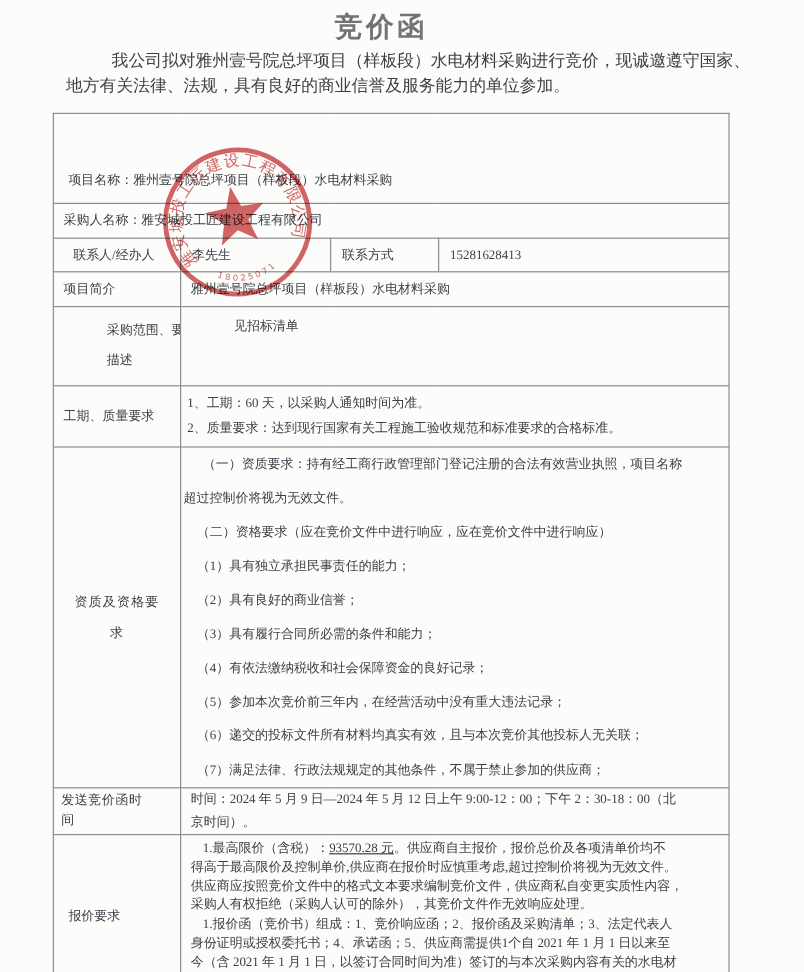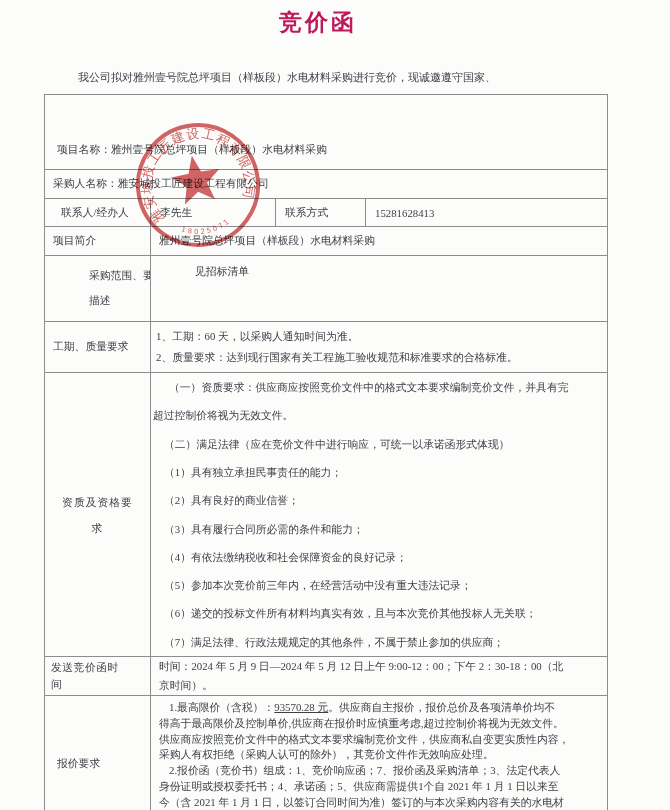--- a/index.html
+++ b/index.html
@@ -5,25 +5,25 @@
   html,body { margin:0; padding:0; background:#ffffff; }
   .page {
     position:relative; width:670px; height:810px; overflow:hidden;
     background:#fcfcfb;
     font-family:"Liberation Serif","DejaVu Serif",serif;
     color:#41444b;
   }
   .doc-title {
     position:absolute; top:7px; left:0; width:636px;
     text-align:center; font-size:23px; font-weight:bold;
-    letter-spacing:3px; color:#be185d;
+    letter-spacing:3px; color:#737373;
   }
   .intro {
-    position:absolute; top:41px; left:40px; width:596px;
-    font-size:11px; line-height:21px; color:#3c4046;margin-top:26px;
+    position:absolute; top:41px; left:55px; width:596px;
+    font-size:14px; line-height:21px; color:#3c4046;
   }
   .intro div:first-child { text-indent:38px; }
 
   table.info {
     position:absolute; top:94px; left:44px; width:563px;
     border-collapse:collapse; table-layout:fixed;
     font-size:10.8px; color:#3c4046;
   }
   table.info td { border:1px solid #8d8d8d; padding:0 4px 0 8px; vertical-align:middle; overflow:hidden; }
 
@@ -69,20 +69,21 @@
 </style>
 </head>
 <body>
 
 <div class="page">
 
   <div class="doc-title">竞价函</div>
 
   <div class="intro">
       <div>我公司拟对雅州壹号院总坪项目（样板段）水电材料采购进行竞价，现诚邀遵守国家、</div>
+      <div>地方有关法律、法规，具有良好的商业信誉及服务能力的单位参加。</div>
     </div>
 
   <table class="info">
     <colgroup>
         <col style="width:106px">
         <col style="width:125px">
         <col style="width:90px">
         <col style="width:242px">
       </colgroup>
     <tbody>
@@ -115,23 +116,23 @@
             <div>1、工期：60 天，以采购人通知时间为准。</div>
             <div>2、质量要求：达到现行国家有关工程施工验收规范和标准要求的合格标准。</div>
           </td>
     </tr>
     <tr class="r7">
       <td class="lbl lines">
             <div>资质及资格要</div>
             <div>求</div>
           </td>
       <td colspan="3" class="val qual-lines">
-            <div>（一）资质要求：供应商应按照竞价文件中的格式文本要求编制竞价文件，并具有完</div>
+            <div>（一）资质要求：持有经工商行政管理部门登记注册的合法有效营业执照，项目名称</div>
             <div>超过控制价将视为无效文件。</div>
-            <div>（二）满足法律（应在竞价文件中进行响应，可统一以承诺函形式体现）</div>
+            <div>（二）资格要求（应在竞价文件中进行响应，应在竞价文件中进行响应）</div>
             <div>（1）具有独立承担民事责任的能力；</div>
             <div>（2）具有良好的商业信誉；</div>
             <div>（3）具有履行合同所必需的条件和能力；</div>
             <div>（4）有依法缴纳税收和社会保障资金的良好记录；</div>
             <div>（5）参加本次竞价前三年内，在经营活动中没有重大违法记录；</div>
             <div>（6）递交的投标文件所有材料均真实有效，且与本次竞价其他投标人无关联；</div>
             <div>（7）满足法律、行政法规规定的其他条件，不属于禁止参加的供应商；</div>
           </td>
     </tr>
     <tr class="r8">
@@ -145,21 +146,21 @@
           </td>
     </tr>
     <tr class="r9">
       <td class="lbl">报价要求</td>
       <td colspan="3" class="val">
         <div class="quote-first"><span>1.最高限价（含税）：</span><span class="ul">93570.28 元</span><span>。供应商自主报价，报价总价及各项清单价均不</span></div>
         <div class="quote-rest">
               <div>得高于最高限价及控制单价,供应商在报价时应慎重考虑,超过控制价将视为无效文件。</div>
               <div>供应商应按照竞价文件中的格式文本要求编制竞价文件，供应商私自变更实质性内容，</div>
               <div>采购人有权拒绝（采购人认可的除外），其竞价文件作无效响应处理。</div>
-              <div>2.报价函（竞价书）组成：1、竞价响应函；7、报价函及采购清单；3、法定代表人</div>
+              <div>1.报价函（竞价书）组成：1、竞价响应函；2、报价函及采购清单；3、法定代表人</div>
               <div>身份证明或授权委托书；4、承诺函；5、供应商需提供1个自 2021 年 1 月 1 日以来至</div>
               <div>今（含 2021 年 1 月 1 日，以签订合同时间为准）签订的与本次采购内容有关的水电材</div>
             </div>
       </td>
     </tr>
   </tbody>
     </table>
 
   <svg class="seal" viewBox="0 0 130 130" width="130" height="130">
     <defs>

